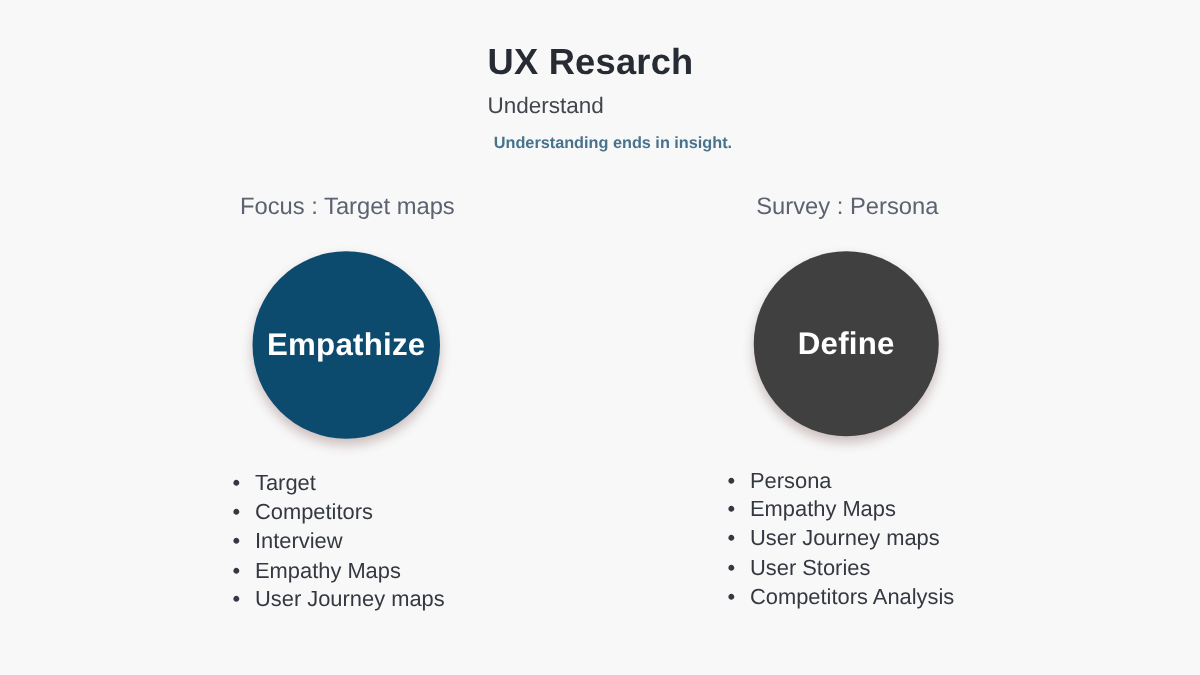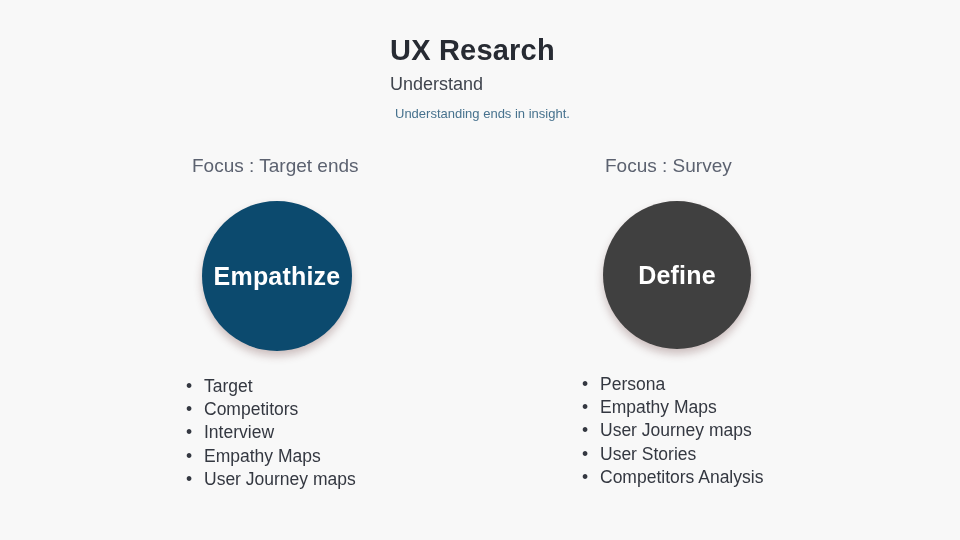--- a/index.html
+++ b/index.html
@@ -21,21 +21,21 @@
     letter-spacing: 0.2px;
   }
   .subtitle {
     font-size: 18px;
     font-weight: 400;
     color: #40454e;
     margin-top: 7px;
   }
   .note {
     font-size: 13px;
-    font-weight: 400;
+    font-weight: 700;
     color: #47728e;
     margin-top: 11px;
     margin-left: 5px;
   }
 
   
   .column { position: absolute; top: 155px; width: 280px; }
   .column-left  { left: 186px; }
   .column-right { left: 578px; }
 
@@ -91,21 +91,21 @@
 
 <div class="slide">
 
   <div class="header">
     <div class="title">UX Resarch</div>
     <div class="subtitle">Understand</div>
     <div class="note">Understanding ends in insight.</div>
   </div>
 
   <div class="column column-left">
-    <div class="focus-label">Focus : Target ends</div>
+    <div class="focus-label">Focus : Target maps</div>
     <div class="circle" style="background: #0c4a6e;">
       <span class="circle-label">Empathize</span>
     </div>
     <ul class="bullet-list">
       <li class="bullet-item">
           <span class="bullet-dot">•</span>
           <span>Target</span>
         </li>
       <li class="bullet-item">
           <span class="bullet-dot">•</span>
@@ -120,21 +120,21 @@
           <span>Empathy Maps</span>
         </li>
       <li class="bullet-item">
           <span class="bullet-dot">•</span>
           <span>User Journey maps</span>
         </li>
     </ul>
   </div>
 
   <div class="column column-right">
-    <div class="focus-label">Focus : Survey</div>
+    <div class="focus-label">Survey : Persona</div>
     <div class="circle" style="background: #404040;">
       <span class="circle-label">Define</span>
     </div>
     <ul class="bullet-list">
       <li class="bullet-item">
           <span class="bullet-dot">•</span>
           <span>Persona</span>
         </li>
       <li class="bullet-item">
           <span class="bullet-dot">•</span>

